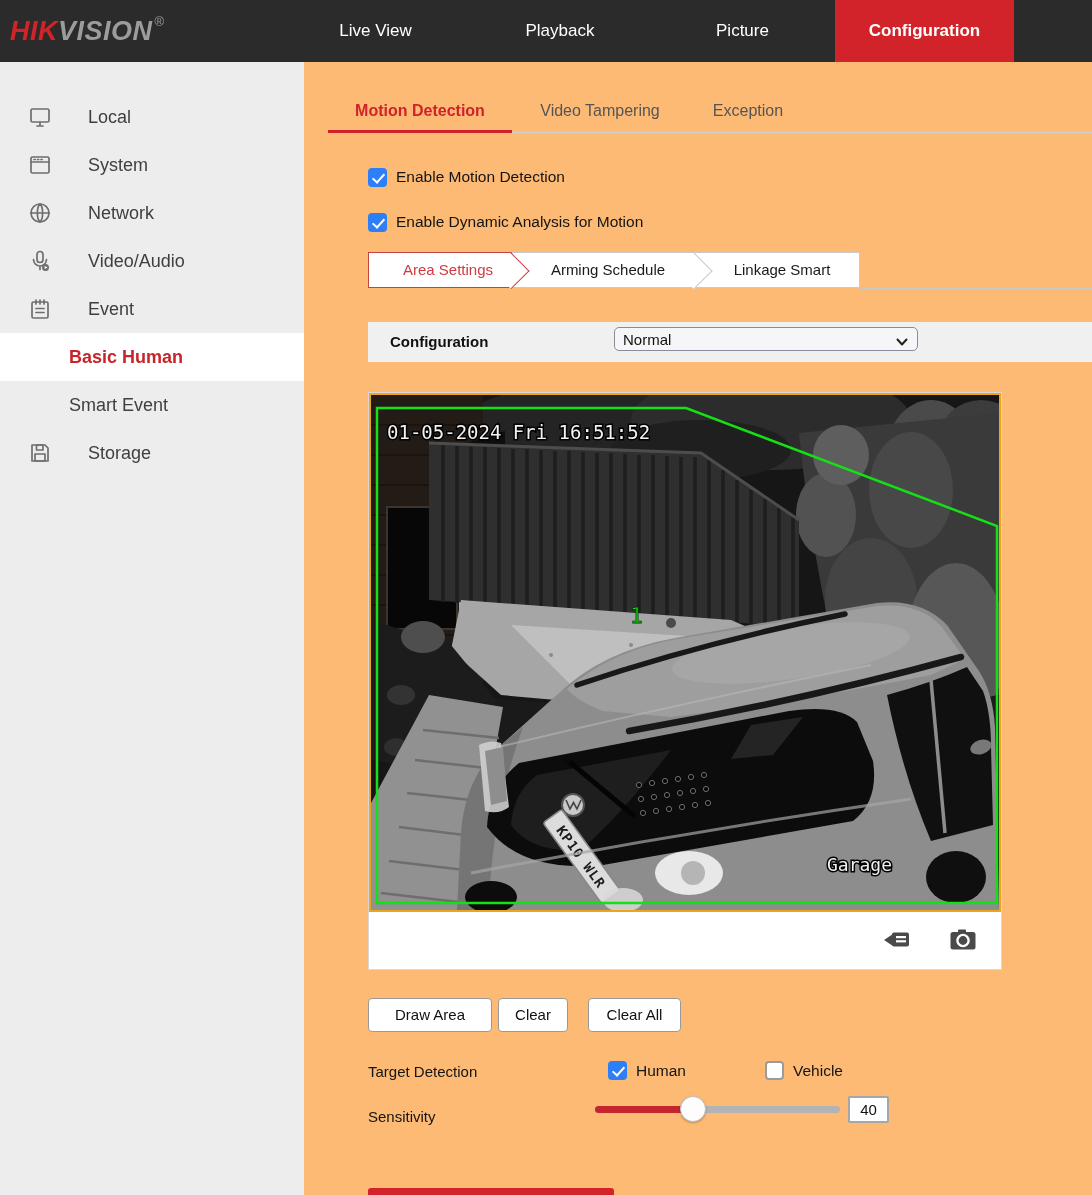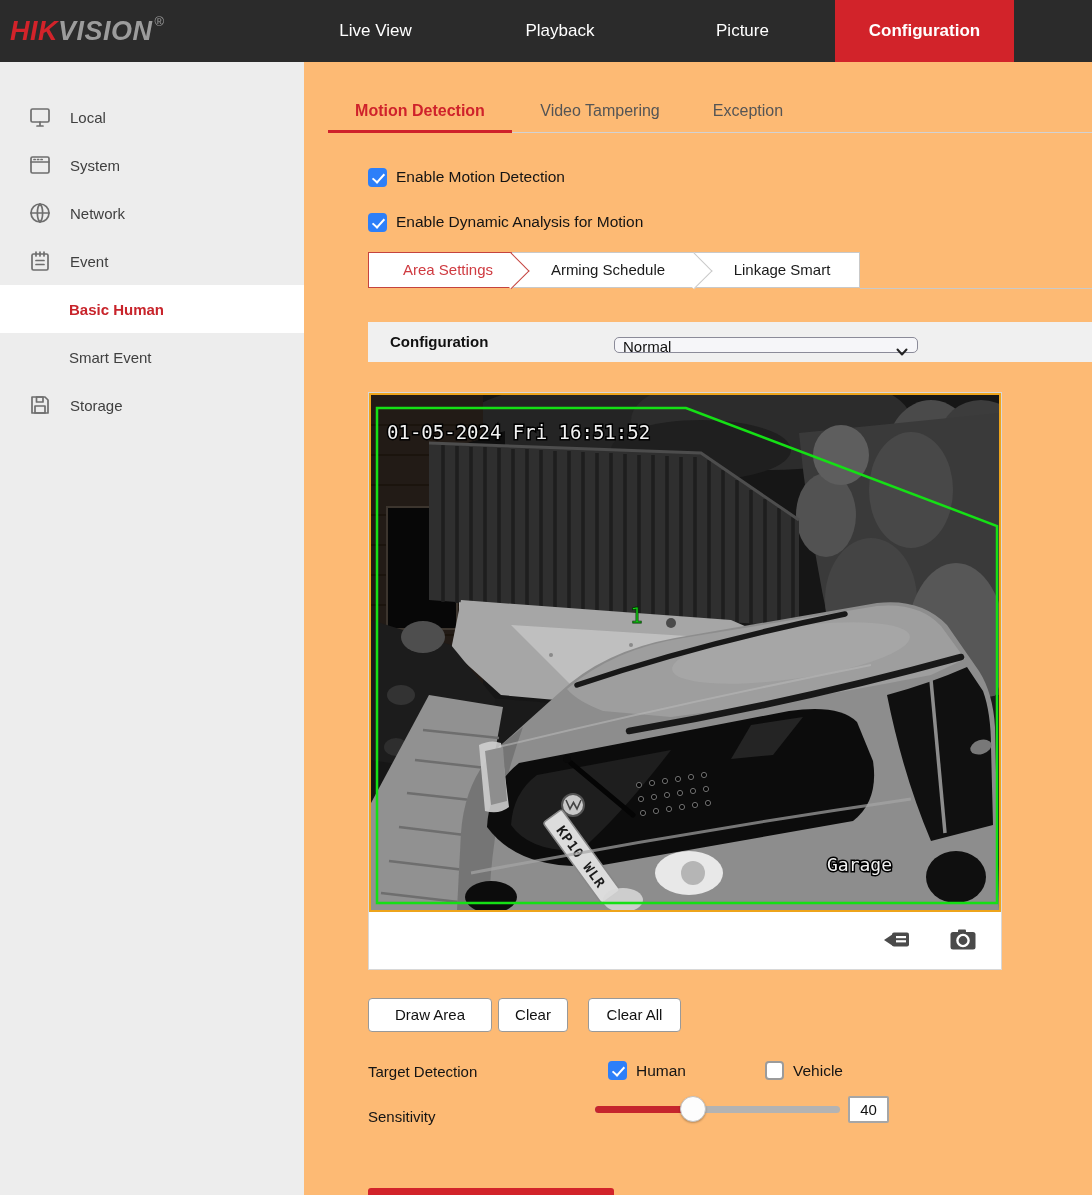--- a/index.html
+++ b/index.html
@@ -17,22 +17,22 @@
                align-self:flex-start; margin-top:14px; margin-left:2px; }
   .nav-item { position:absolute; top:0; height:62px; line-height:62px; text-align:center;
               color:#fff; font-size:17px; cursor:pointer; }
   .nav-live   { left:318px; width:115px; }
   .nav-play   { left:500px; width:120px; }
   .nav-pic    { left:690px; width:105px; }
   .nav-config { left:835px; width:179px; background:#d2232a; font-weight:bold; }
 
   
   .sidebar { position:absolute; left:0; top:62px; width:304px; height:1133px; background:#ededed; padding-top:31px; }
-  .side-row { height:48px; display:flex; align-items:center; padding-left:28px; gap:18px;
-              font-size:15px; color:#3f3f3f; cursor:pointer; }
+  .side-row { height:48px; display:flex; align-items:center; padding-left:28px; gap:36px;
+              font-size:18px; color:#3f3f3f; cursor:pointer; }
   .side-row .ic { width:24px; height:24px; flex:0 0 24px; }
   .side-row .ic svg { width:24px; height:24px; stroke:#6e6e6e; fill:none; stroke-width:1.7; stroke-linecap:round; stroke-linejoin:round; }
   .side-sub { padding-left:69px; }
   .side-active { background:#ffffff; color:#c8242b; font-weight:bold; }
 
   
   .tab { position:absolute; top:94px; height:34px; line-height:34px; text-align:center;
          font-size:16px; color:#555; cursor:pointer; }
   .tab-active { color:#cf222b; font-weight:bold; }
   .tab-underline { position:absolute; left:328px; top:130px; width:184px; height:3px; background:#cf222b; }
@@ -57,21 +57,21 @@
   .stab1::after { border-top-color:#c4433f; border-right-color:#c4433f; }
   .stab2 { width:183px; z-index:2; border-left:none; padding-left:10px; }
   .stab3 { width:165px; z-index:1; border-left:none; padding-left:10px; }
   .stab3::after { display:none; }
   .stab-filler { flex:1; border-bottom:1px solid #c9c9c9; }
 
   
   .config-row { position:absolute; left:368px; top:322px; width:724px; height:40px; background:#f0f0f0; }
   .config-label { position:absolute; left:22px; top:0; height:40px; line-height:40px;
                   font-size:15px; font-weight:bold; color:#111; }
-  .config-selwrap { position:absolute; left:246px; top:15px; width:304px; height:16px; }
+  .config-selwrap { position:absolute; left:246px; top:5px; width:304px; height:24px; }
   .config-selwrap select { width:100%; height:100%; appearance:none; -webkit-appearance:none;
         background:#f6f6f9; border:1px solid #8b8b99; border-radius:5px; font-size:15px;
         font-family:"Liberation Sans", sans-serif; padding:0 28px 0 8px; color:#111; cursor:pointer; }
   .config-selwrap .chev { position:absolute; right:9px; top:8px; pointer-events:none; }
 
   
   .preview-box { position:absolute; left:368px; top:392px; width:634px; height:578px;
                  border:1px solid #d8d8d8; background:#fff; }
   .preview-img { position:absolute; left:0; top:0; width:632px; height:519px;
                  border:2px solid #eea41b; cursor:crosshair; }
@@ -149,20 +149,31 @@
       <span>System</span>
     </div>
     <div class="side-row">
       <span class="ic">
         <svg viewBox="0 0 24 24">
             <circle cx="12" cy="12" r="9"></circle>
             <path d="M3 12h18M12 3c3.5 3 3.5 15 0 18M12 3c-3.5 3-3.5 15 0 18"></path>
           </svg>
       </span>
       <span>Network</span>
+    </div>
+    <div class="side-row">
+      <span class="ic">
+        <svg viewBox="0 0 24 24">
+            <rect x="9" y="2.5" width="6" height="11" rx="3"></rect>
+            <path d="M5.5 10.5a6.5 6.5 0 0 0 13 0M12 17v3.5"></path>
+            <circle cx="17.5" cy="18.5" r="3.5" fill="#6e6e6e" stroke="none"></circle>
+            <path d="M16.6 16.9l3 1.6-3 1.6z" fill="#fff" stroke="none"></path>
+          </svg>
+      </span>
+      <span>Video/Audio</span>
     </div>
     <div class="side-row">
       <span class="ic">
         <svg viewBox="0 0 24 24">
             <rect x="4" y="5" width="16" height="16" rx="1.5"></rect>
             <path d="M8 3v4M12 3v4M16 3v4M8 11.5h8M8 15.5h8"></path>
           </svg>
       </span>
       <span>Event</span>
     </div>

